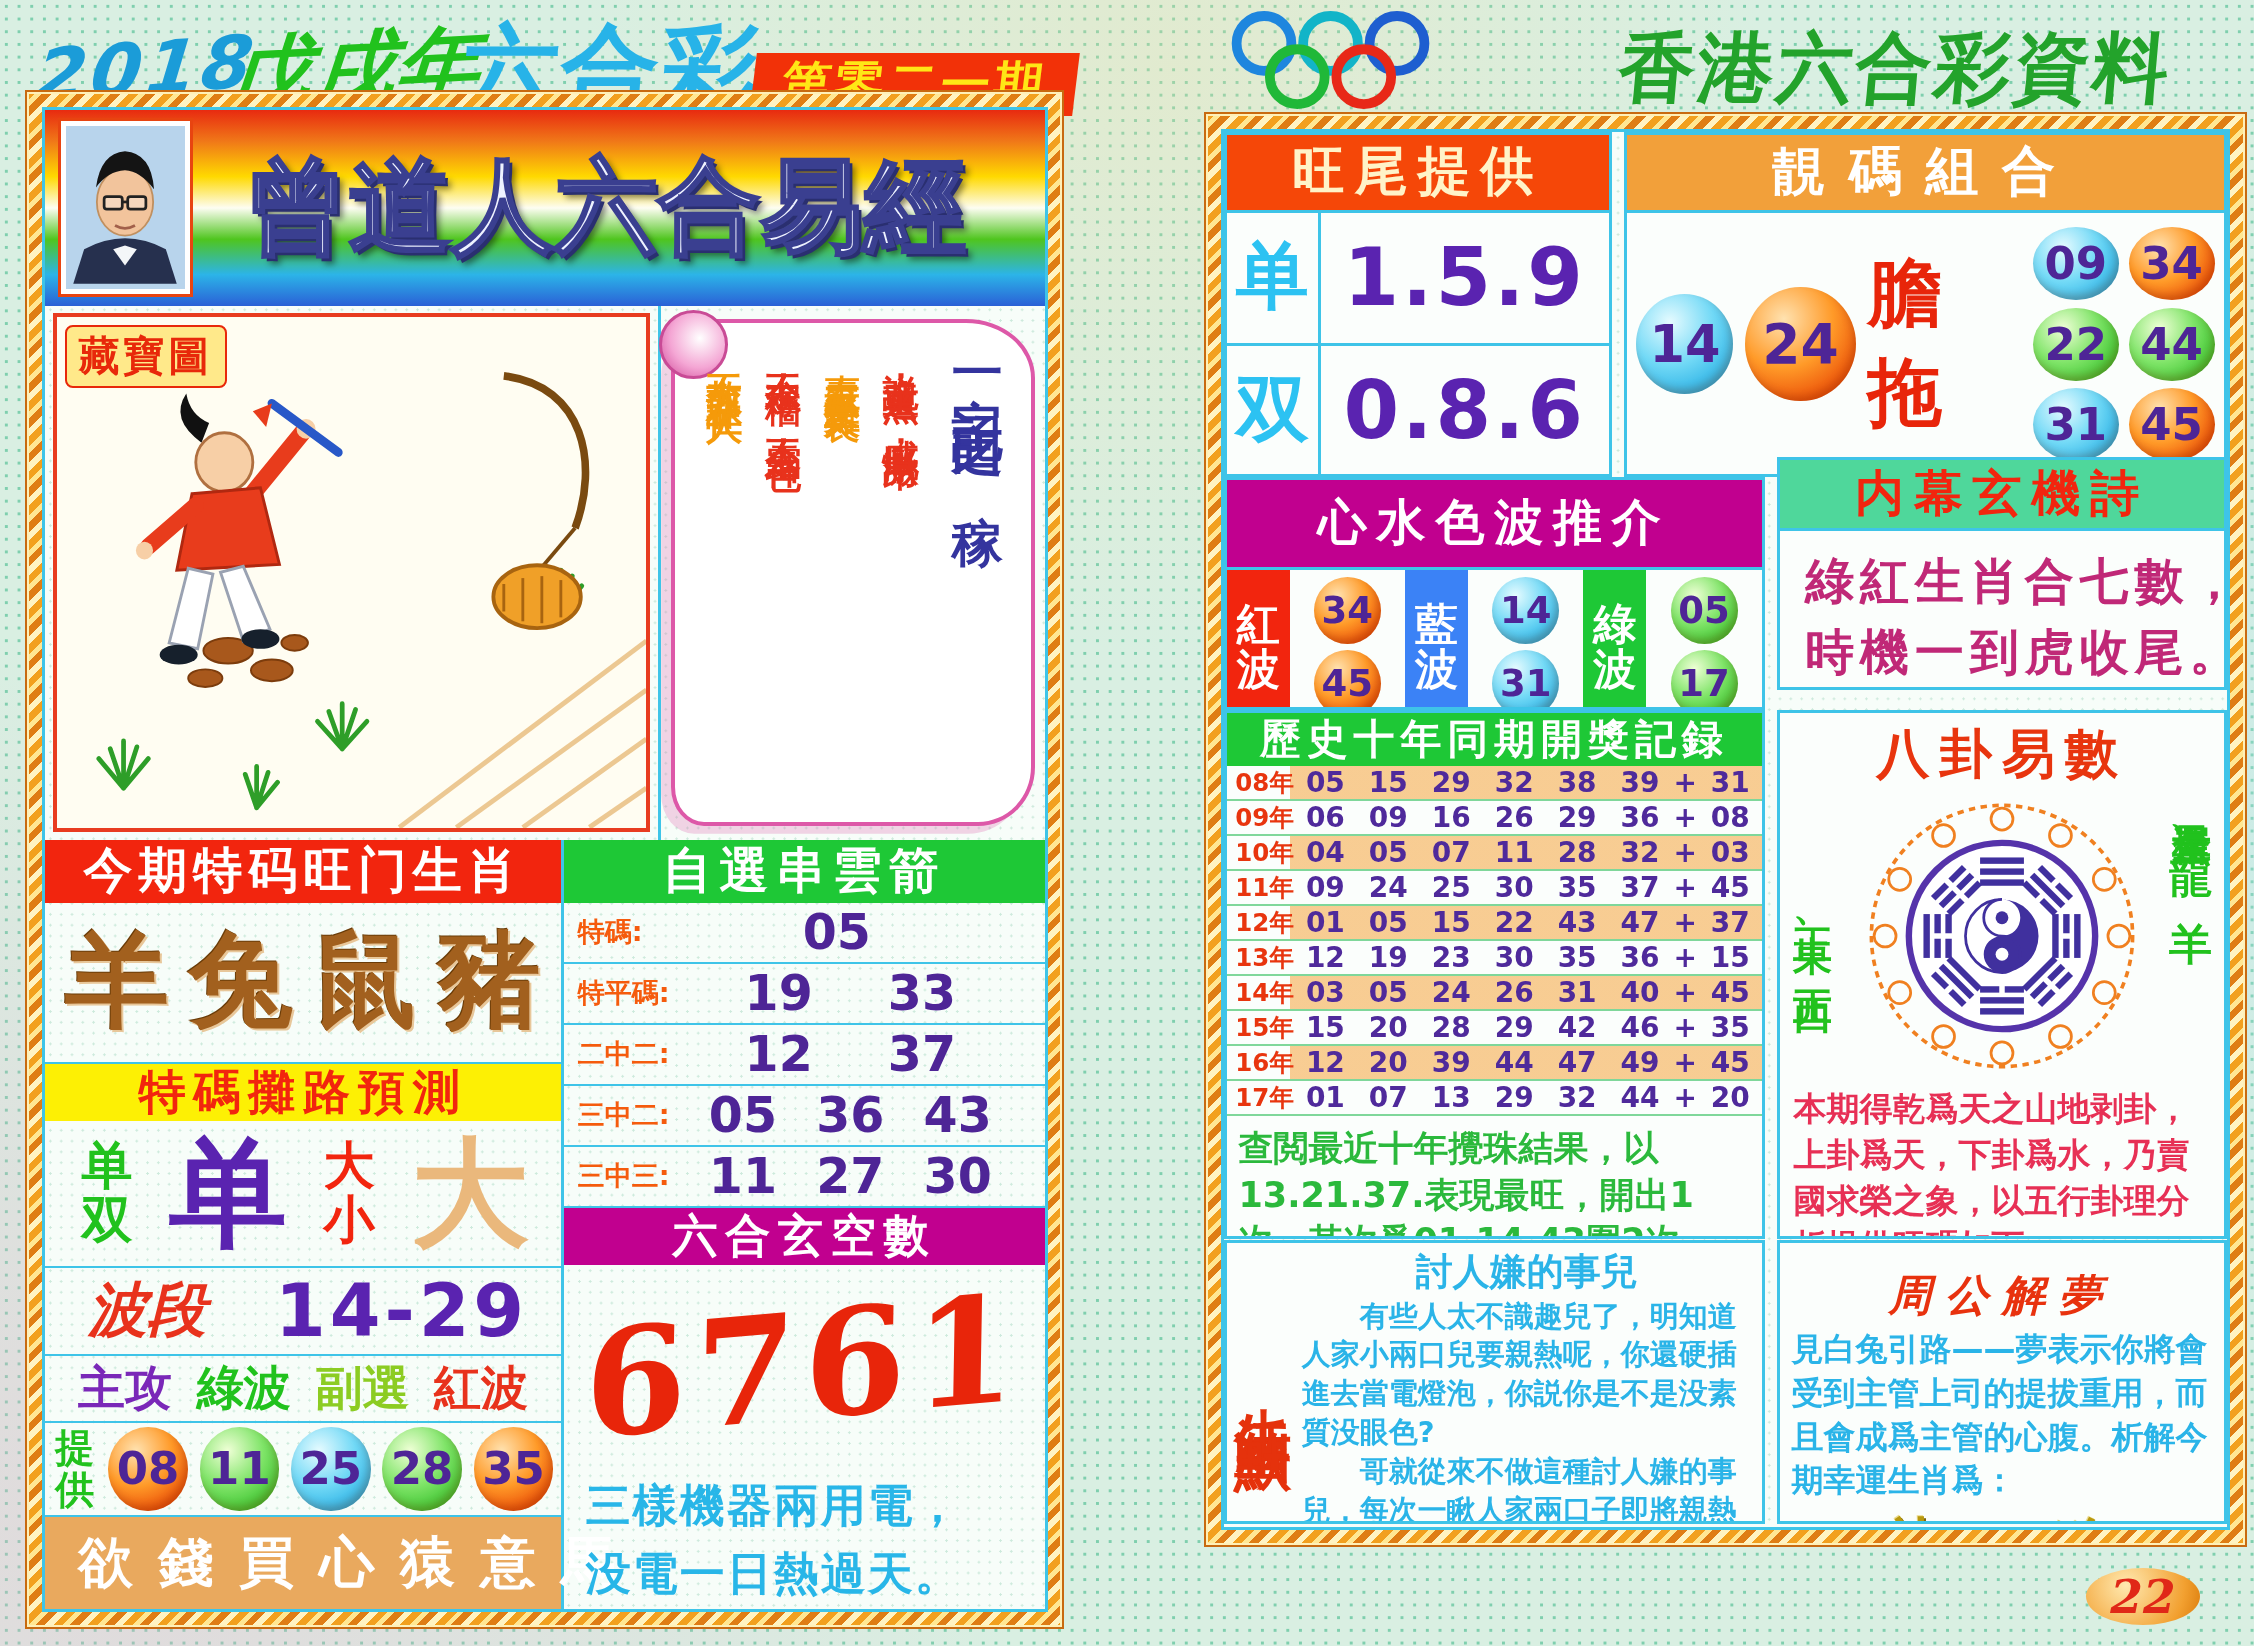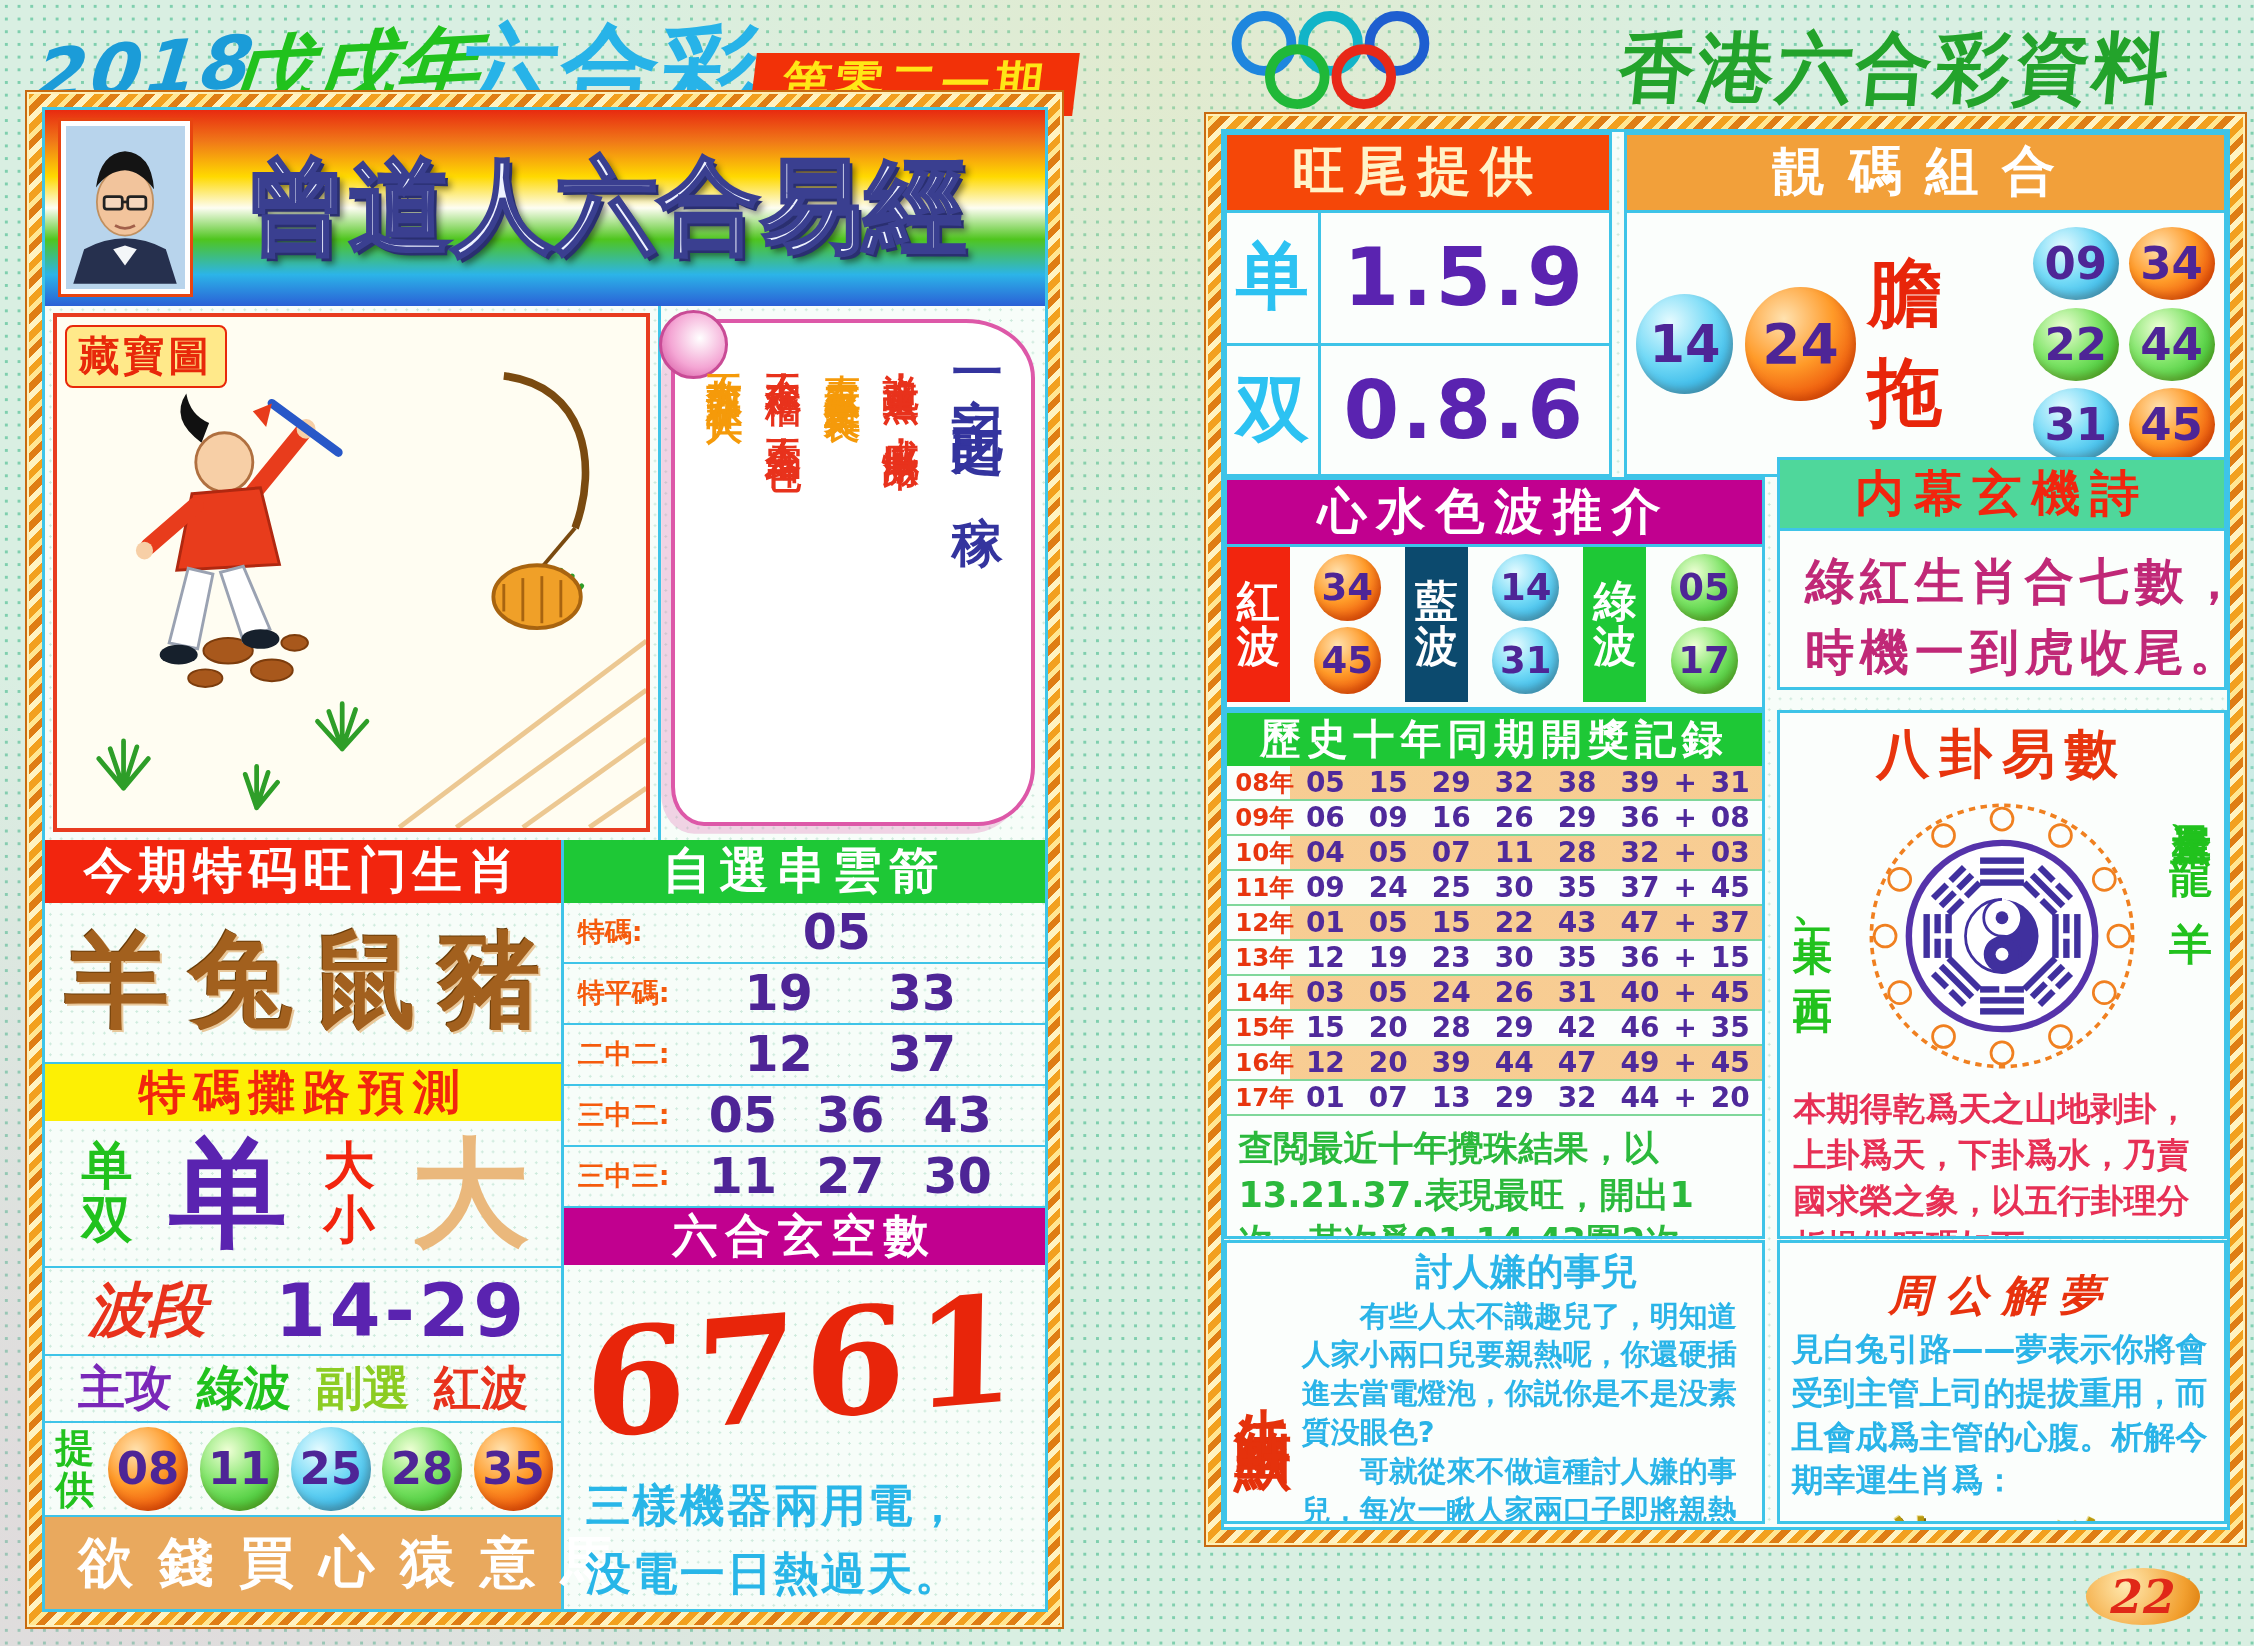--- a/index.html
+++ b/index.html
@@ -141,21 +141,21 @@
   .lm-lab{font-size:74px;font-weight:bold;color:#e8250a;letter-spacing:2px;}
   .lm-pairs{display:flex;flex-direction:column;gap:7.8px;margin-left:5.9px;}
   .lm-pair{display:flex;gap:9.8px;}
   .lm-pair .ball{width:86px;height:73px;border-radius:50%;font-size:45px;}
   
   .sewave{left:0;top:345px;width:541px;height:233px;}
   .sw-body{height:155px;display:flex;align-items:stretch;}
   .sw-g{flex:1;display:flex;align-items:center;}
   .sw-lab{width:63px;align-self:stretch;display:flex;align-items:center;justify-content:center;
     color:#fff;font-size:43px;font-weight:bold;}
-  .sw-lab.red{background:#f2250e;} .sw-lab.blue{background:#0c4a6e;} .sw-lab.green{background:#1ec836;}
+  .sw-lab.red{background:#f2250e;} .sw-lab.blue{background:#3b82f6;} .sw-lab.green{background:#1ec836;}
   .sw-balls{flex:1;display:flex;flex-direction:column;align-items:center;justify-content:center;gap:5.9px;}
   .sw-balls .ball{width:67px;height:67px;font-size:37px;}
   .poem{left:553px;top:325px;right:0;height:233px;}
   .poemtxt{padding:15.7px 0 0 25.5px;font-size:49px;font-weight:bold;color:#c02877;line-height:1.45;
     font-family:"DejaVu Serif","Liberation Serif",serif;letter-spacing:5.9px;white-space:nowrap;}
   
   .history{left:0;top:578px;width:541px;height:529px;}
   .htable{width:100%;border-collapse:collapse;}
   .htable td{height:28px;text-align:center;font-weight:bold;border-bottom:2px solid #7fd79a;}
   .htable .yr{color:#e8350e;font-size:24.5px;width:63px;text-align:right;padding-left:5.9px;}
@@ -424,21 +424,21 @@
             </div>
             <div class="lm-pair">
               <span class="ball blue">31</span>
               <span class="ball orange">45</span>
             </div>
           </div>
         </div>
       </div>
 
       <div class="sect sewave">
-        <div class="banner b-magenta" style="height:67px;font-size:49px;letter-spacing:9.8px;border-bottom:3.9px solid #3ec4e8;">心水色波推介</div>
+        <div class="banner b-magenta" style="height:90px;font-size:49px;letter-spacing:9.8px;border-bottom:3.9px solid #3ec4e8;">心水色波推介</div>
         <div class="sw-body">
           <div class="sw-g">
             <span class="sw-lab red">
                 <span class="stack2">紅波</span>
               </span>
             <span class="sw-balls">
               <span class="ball orange">34</span>
               <span class="ball orange">45</span>
             </span>
           </div>

